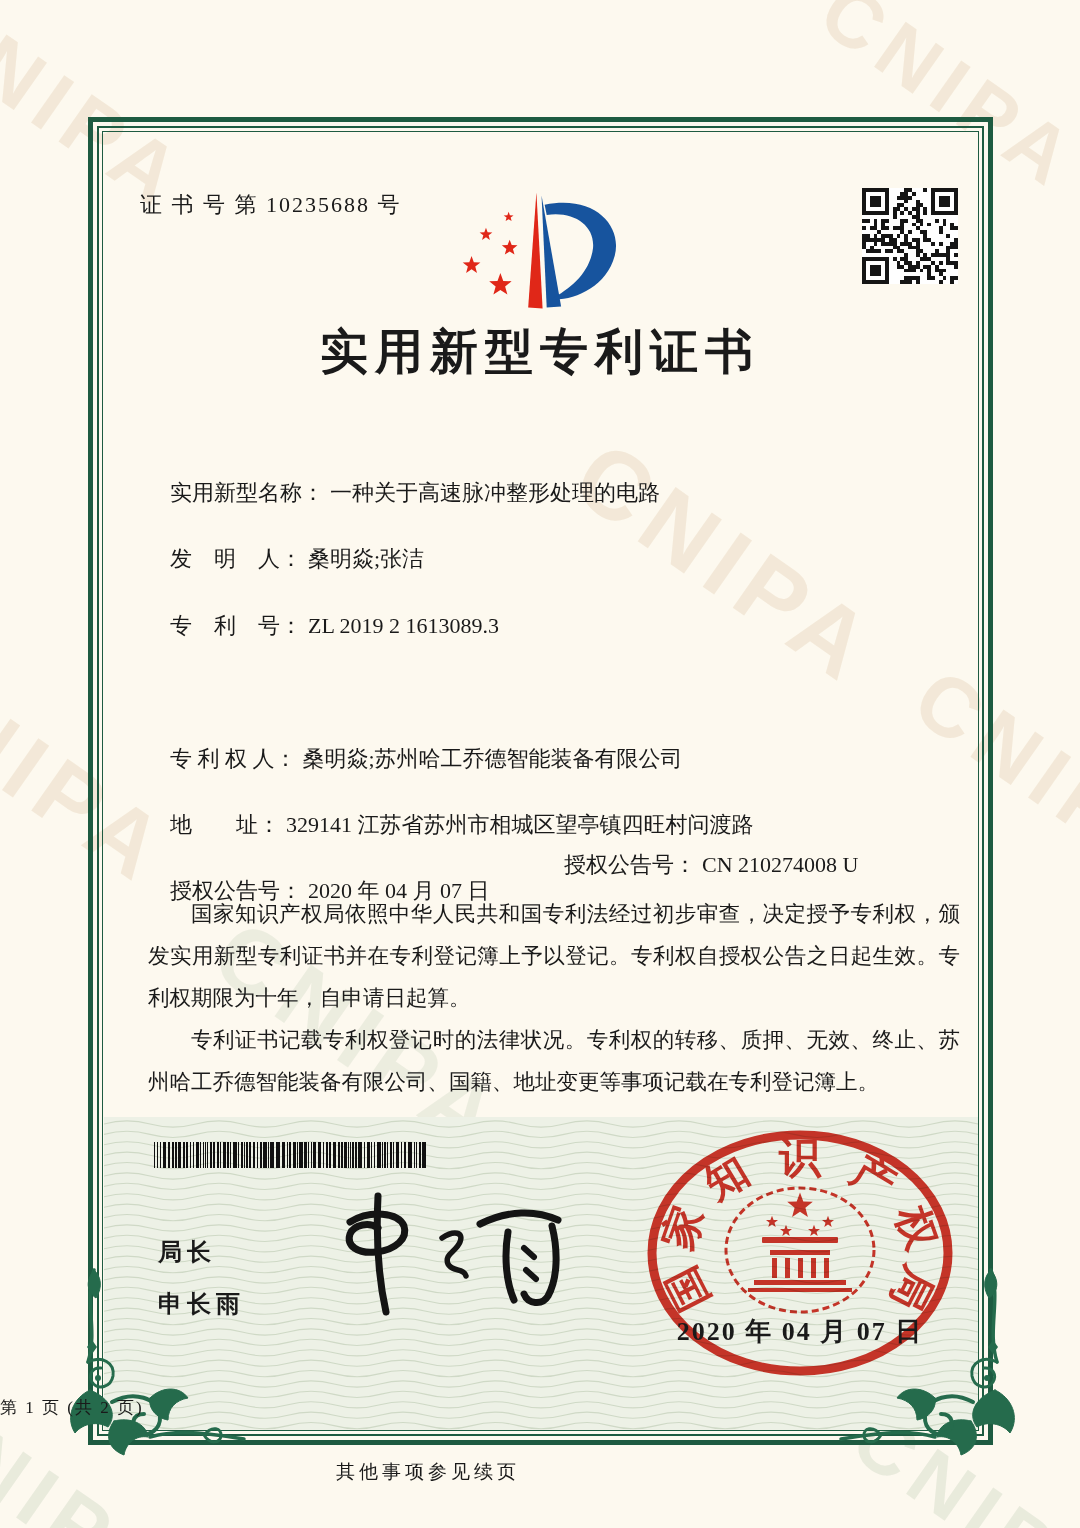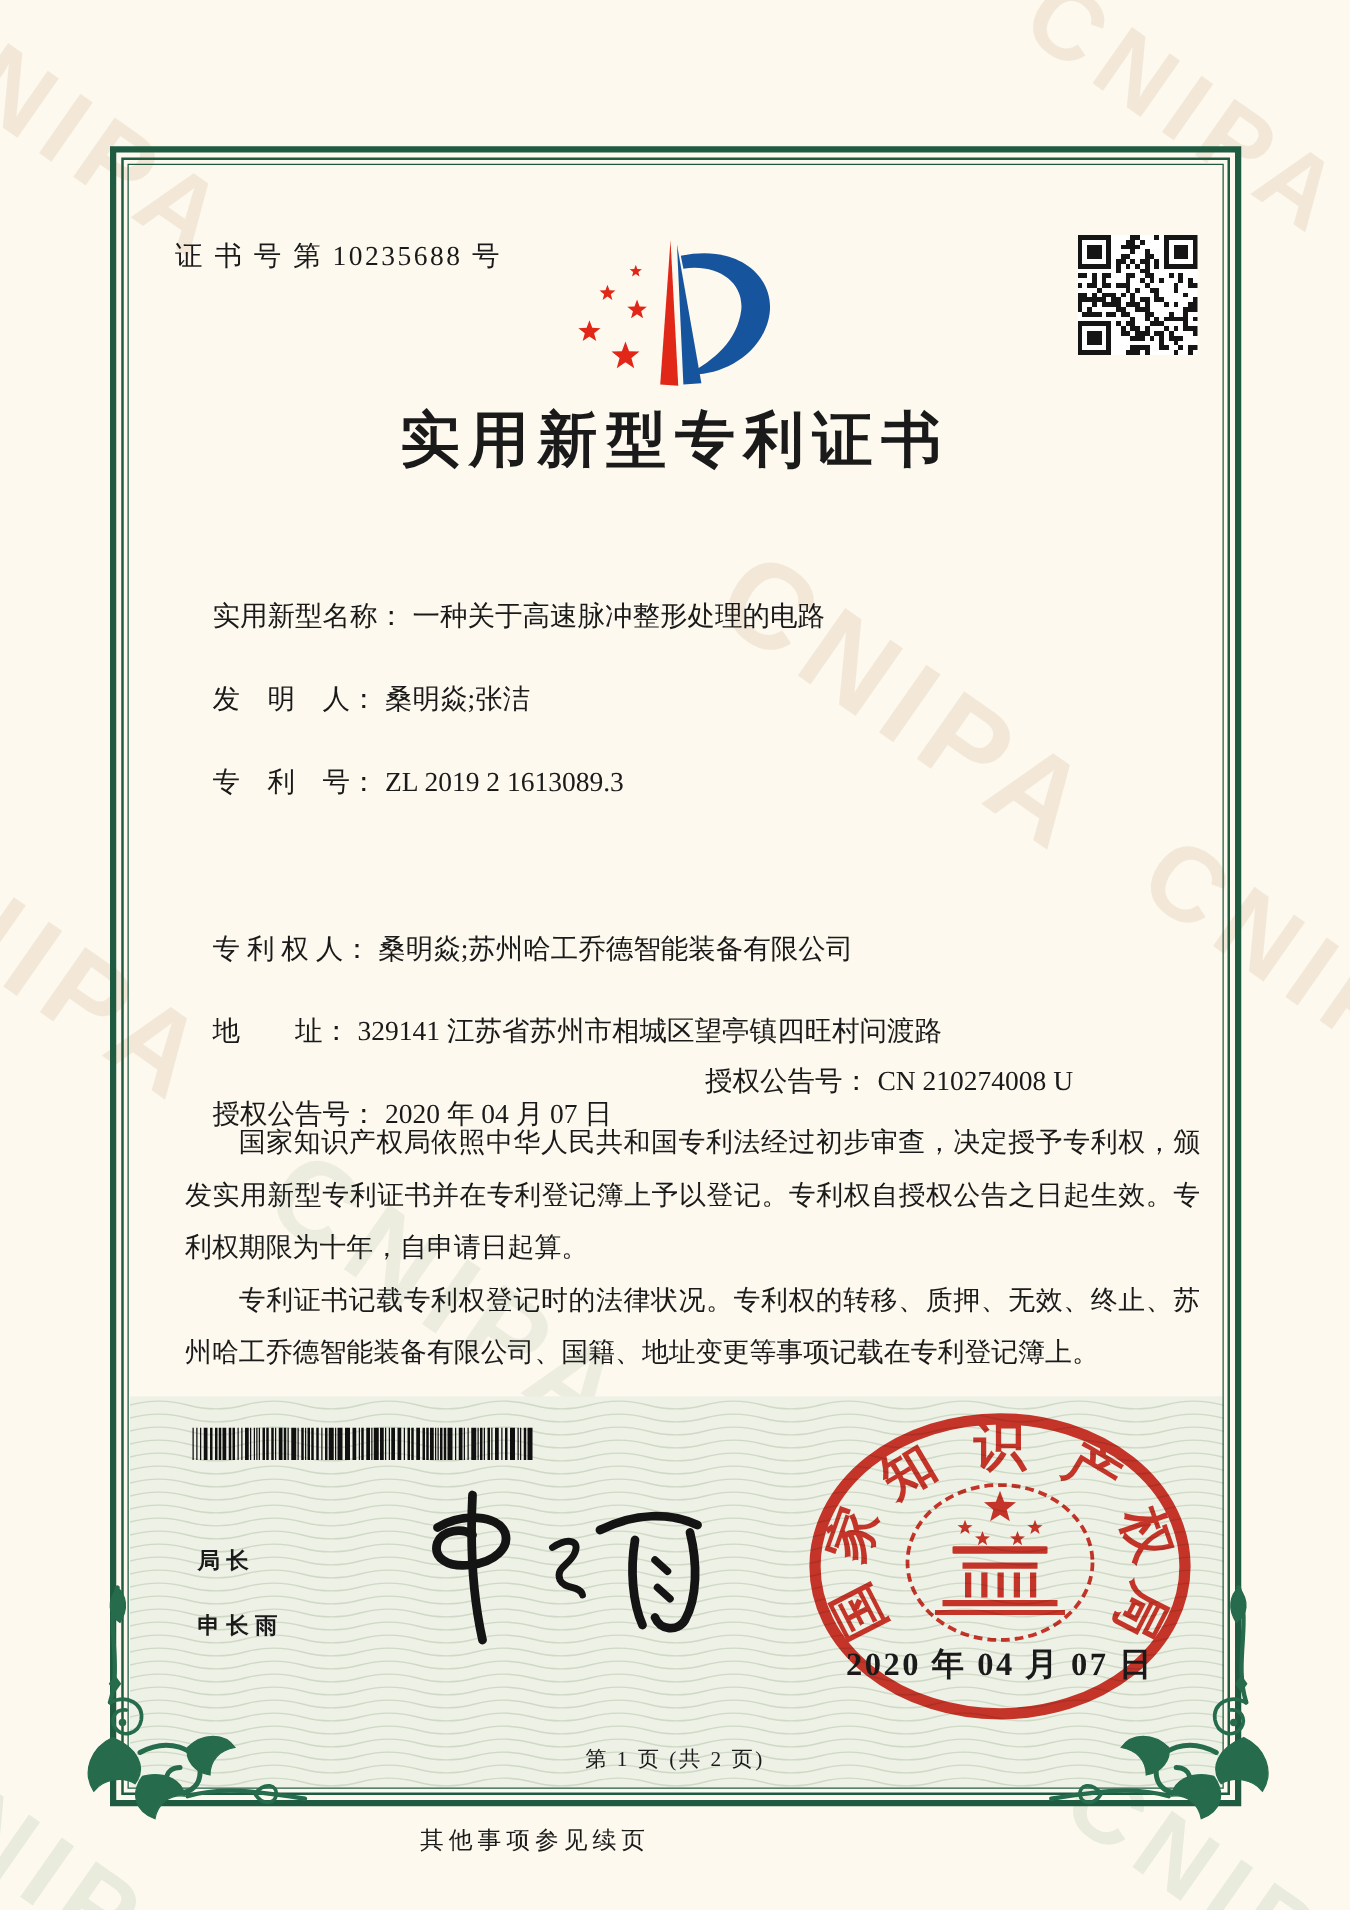--- a/index.html
+++ b/index.html
@@ -25,24 +25,24 @@
   .abs{position:absolute;z-index:5;}
   .certno{left:140px;top:190px;font-size:22px;letter-spacing:2px;}
   .title{left:0;top:320px;width:1080px;text-align:center;font-size:48px;font-weight:bold;letter-spacing:7px;}
   .frow{left:148px;width:812px;font-size:22px;white-space:pre;}
   .frow .flabel{display:inline-block;white-space:pre;}
   .frow .fvalue{padding-left:6px;}
   .grant-right{position:absolute;left:416px;top:0;white-space:pre;}
   .paras{left:148px;top:893px;width:812px;font-size:21.5px;line-height:42px;text-align:justify;}
   .paras p{margin:0;text-indent:2em;}
   .director{font-family:"Liberation Sans","DejaVu Sans",sans-serif;font-weight:bold;
-            font-size:18px;letter-spacing:5px;}
+            font-size:24px;letter-spacing:5px;}
   .sealdate{left:645px;top:1314px;width:310px;text-align:center;font-size:26px;font-weight:bold;
             letter-spacing:2px;z-index:7;}
-  .pageinfo{left:0;top:1396px;width:1080px;text-align:center;font-size:17px;letter-spacing:2px;}
+  .pageinfo{left:0;top:1396px;width:1080px;font-size:17px;letter-spacing:2px;}
   .footnote{left:0;top:1459px;width:856px;text-align:center;font-size:19px;letter-spacing:4px;}
   .sealwrap{position:absolute;left:0;top:0;width:1080px;height:1528px;z-index:6;
             mix-blend-mode:multiply;pointer-events:none;}
   .logo{position:absolute;left:452px;top:186px;z-index:5;}
   .qr{position:absolute;left:862px;top:188px;z-index:5;}
   .barcode{position:absolute;left:152px;top:1142px;z-index:5;}
   .sig{position:absolute;left:312px;top:1186px;z-index:5;}
 </style>
 </head>
 <body>

